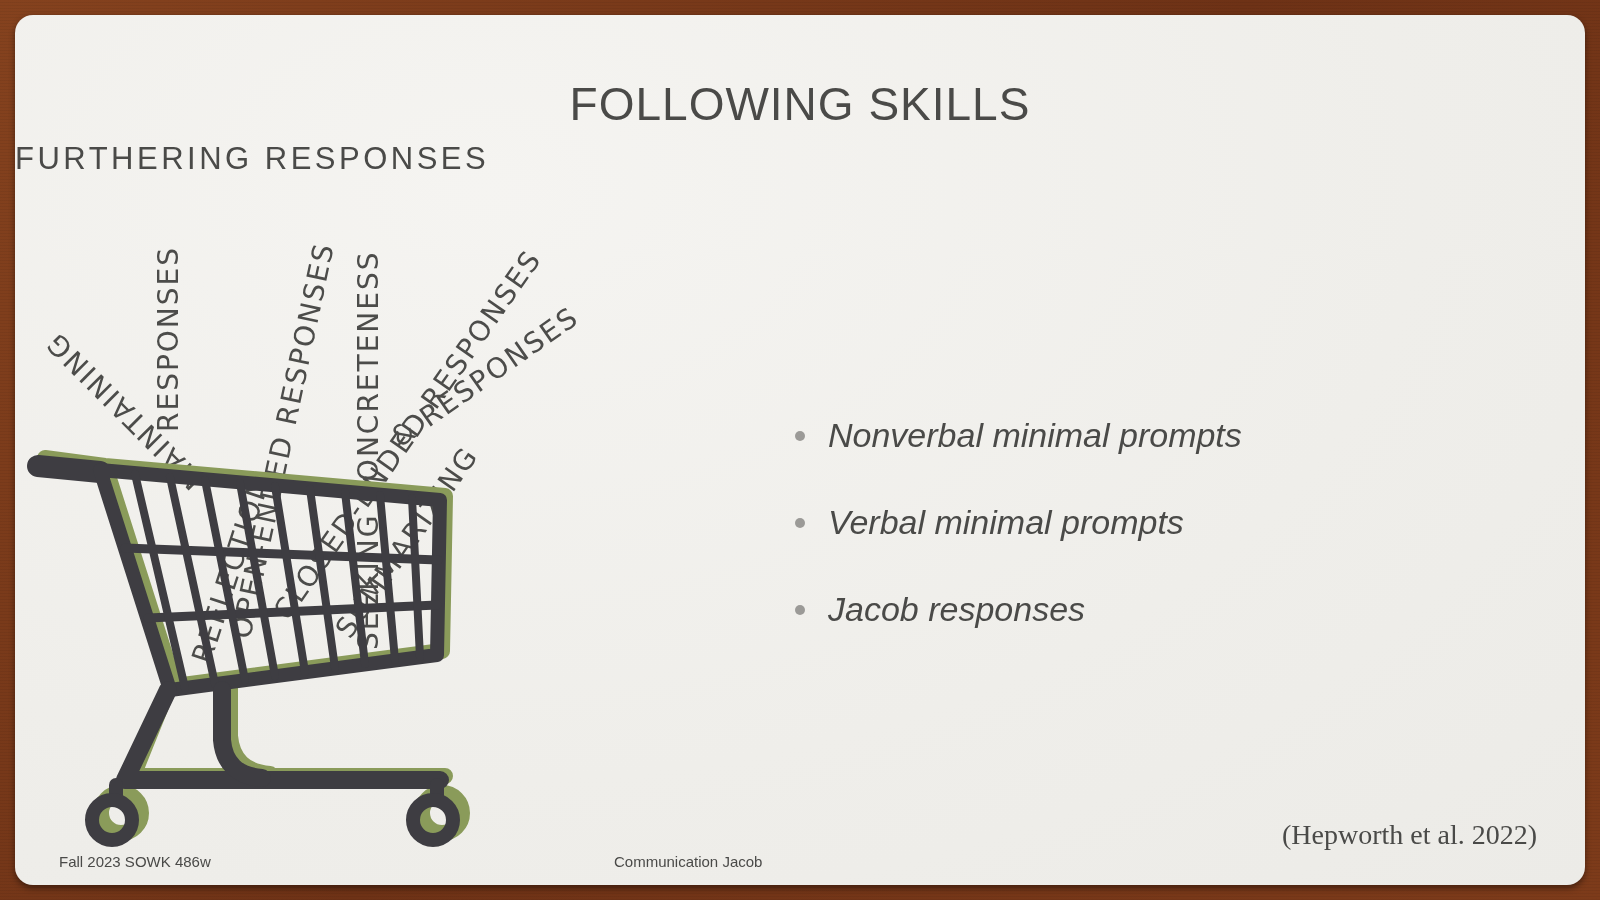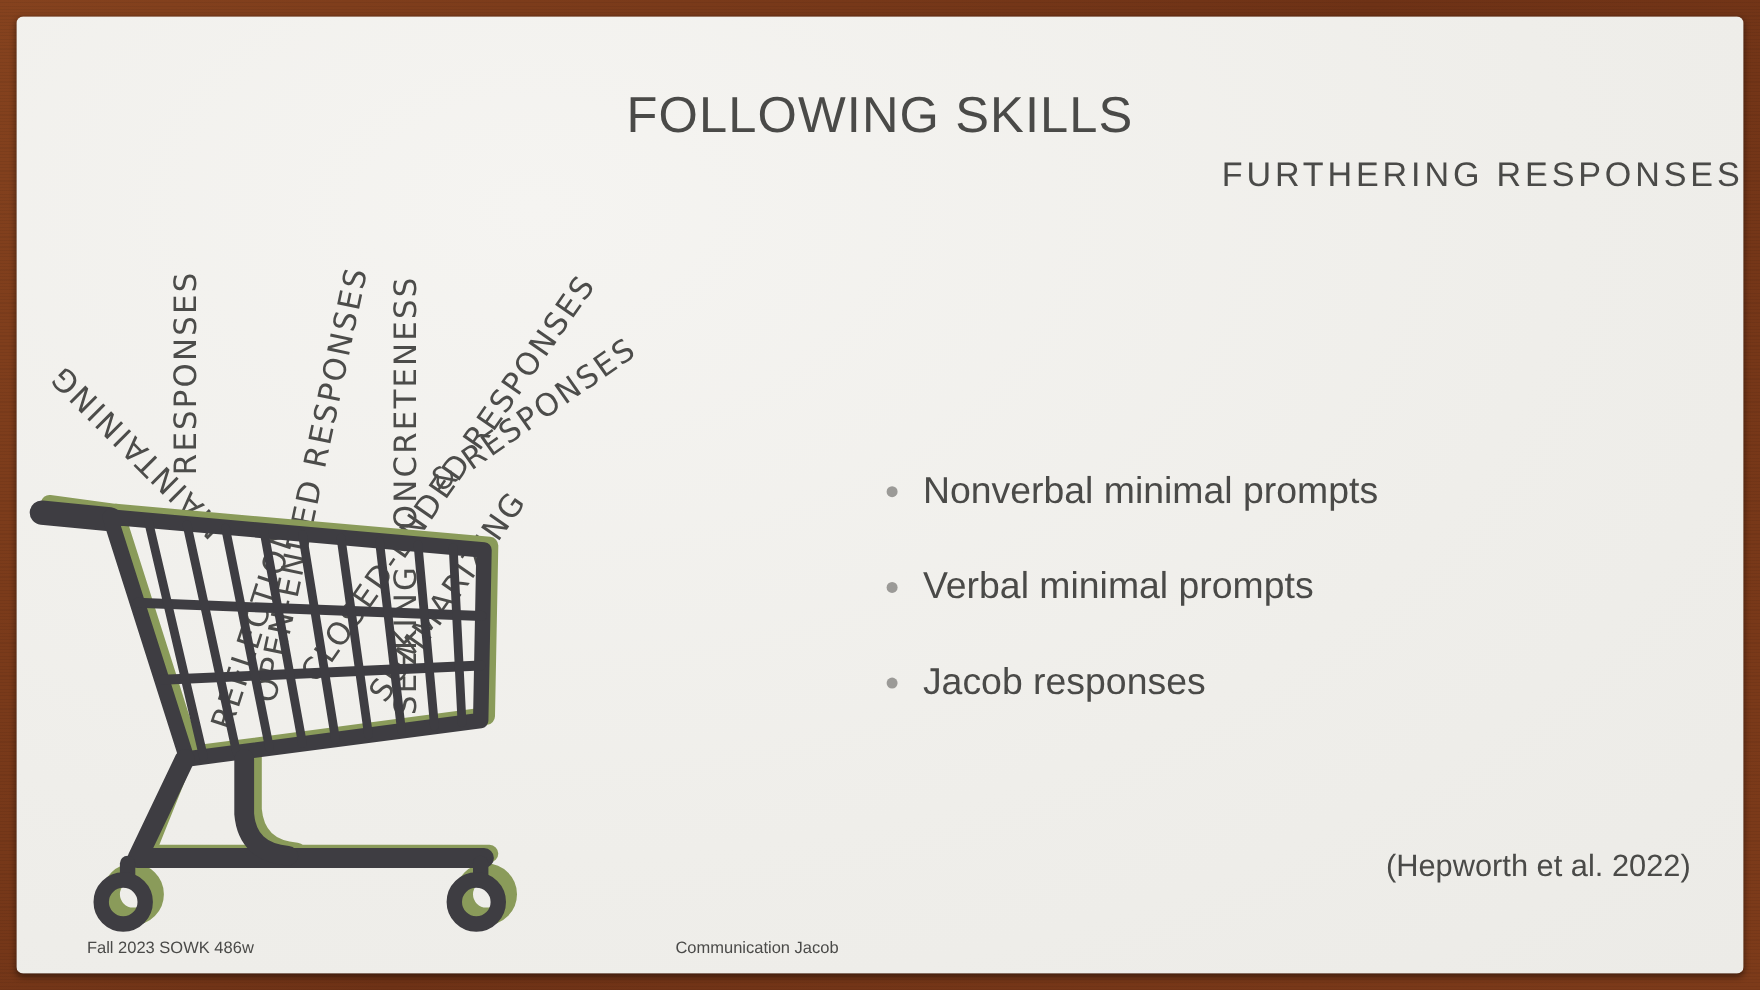--- a/index.html
+++ b/index.html
@@ -9,50 +9,50 @@
     background-image:
       repeating-linear-gradient(0deg, rgba(0,0,0,0.05) 0px, rgba(0,0,0,0.05) 1px, transparent 1px, transparent 3px),
       linear-gradient(135deg, #85421e 0%, #6e3216 50%, #7d3b1a 100%);
     font-family: "Liberation Sans", "DejaVu Sans", sans-serif;
     position: relative;
   }
   .card {
     position: absolute; left: 15px; top: 15px; width: 1570px; height: 870px;
     background: #f1f0ed;
     background-image: radial-gradient(ellipse at 30% 20%, #f5f4f1 0%, #efeeea 60%, #ecebe7 100%);
-    border-radius: 6px;
+    border-radius: 18px;
     box-shadow: 0 3px 6px rgba(0,0,0,0.45);
     overflow: hidden;
   }
   .title {
     position: absolute; left: 0; width: 100%; top: 62px; text-align: center;
     font-size: 46px; color: #4a4a48; letter-spacing: 1px; font-weight: 400;
   }
   .subtitle {
-    position: absolute; left: 0; width: 100%; top: 126px; text-align: right;
+    position: absolute; left: 0; width: 100%; top: 126px; text-align: left;
     font-size: 31px; color: #4a4a48; letter-spacing: 3.5px;
   }
   .bullets {
-    position: absolute; left: 770px; top: 393px; margin: 16px; padding: 0; list-style: none;
+    position: absolute; left: 770px; top: 393px; margin: 5px; padding: 0; list-style: none; font-style: italic;
   }
   .bullets li {
     position: relative; font-size: 34px; color: #4a4a48; height: 87px; line-height: 44px;
     padding-left: 38px;
   }
   .bullets li .dot {
     position: absolute; left: 5px; top: 18px; width: 10px; height: 10px; border-radius: 50%;
     background: #9b9a97;
   }
   .citation {
-    position: absolute; right: 48px; top: 756px; font-size: 28px; color: #4a4a48;
+    position: absolute; right: 48px; top: 804px; font-size: 28px; color: #4a4a48; font-family: Liberation Serif, serif;
   }
   .footer {
     position: absolute; top: 838px; font-size: 15px; color: #4a4a48;
   }
-  .footer-left { left: 64px; }
+  .footer-left { left: 44px; }
   .footer-center { left: 599px; }
   .footer-right { right: 45px; }
   .art { position: absolute; left: -15px; top: -15px; width: 1600px; height: 900px; pointer-events: none; }
   .art text {
     font-family: "DejaVu Sans", sans-serif; font-size: 28px; fill: #4c4c4a; letter-spacing: 2px;
   }
 </style>
 </head>
 <body>
 

